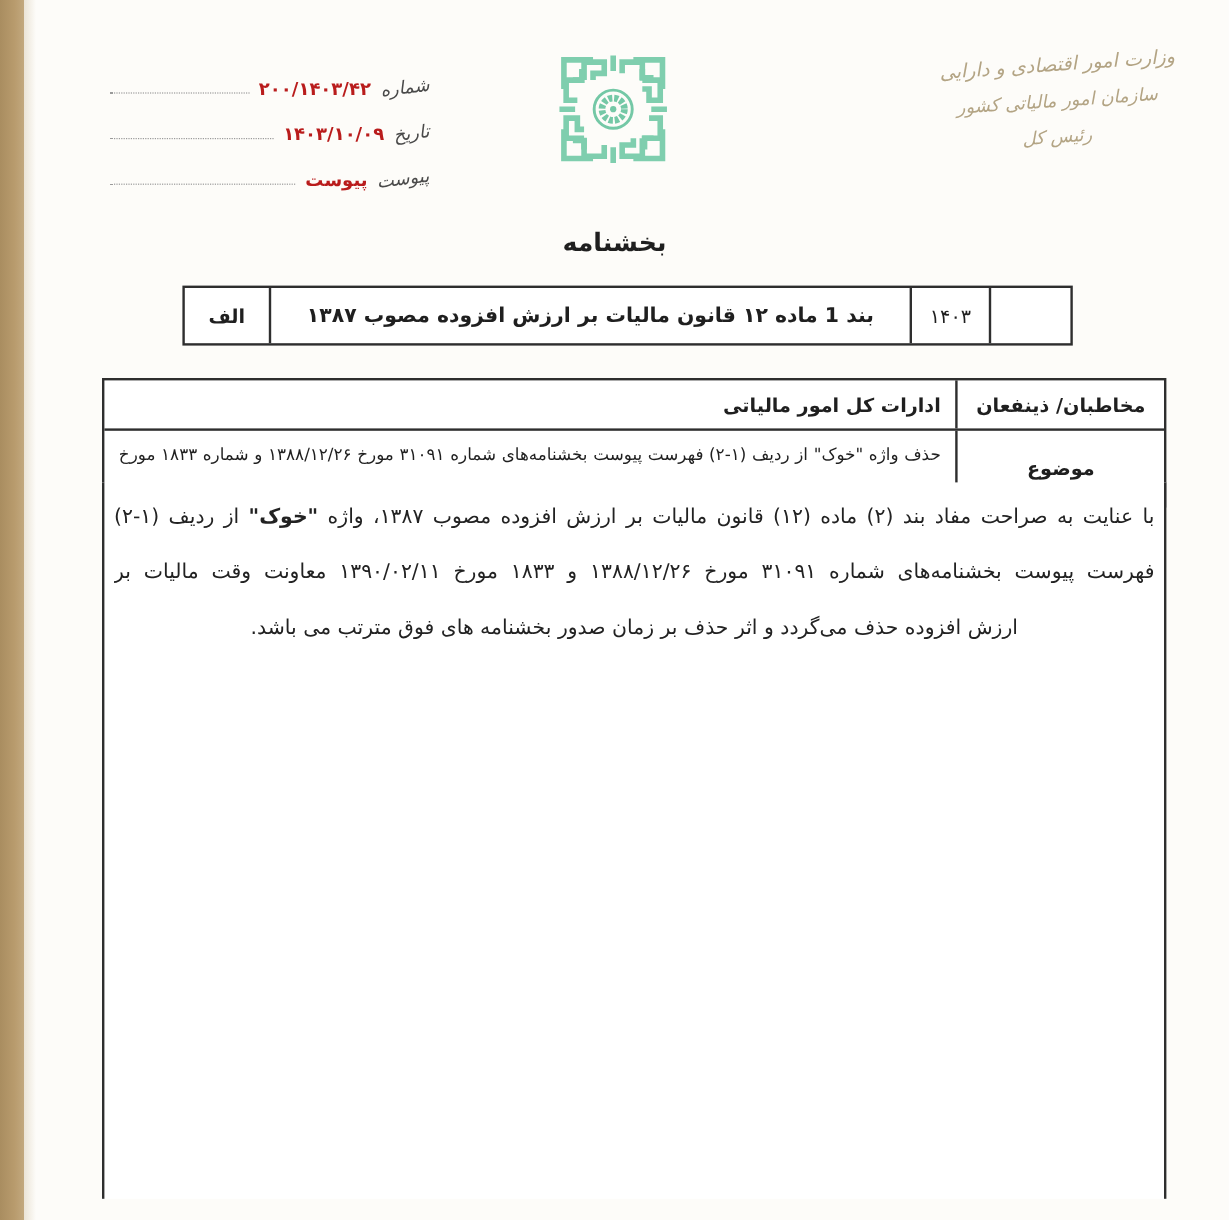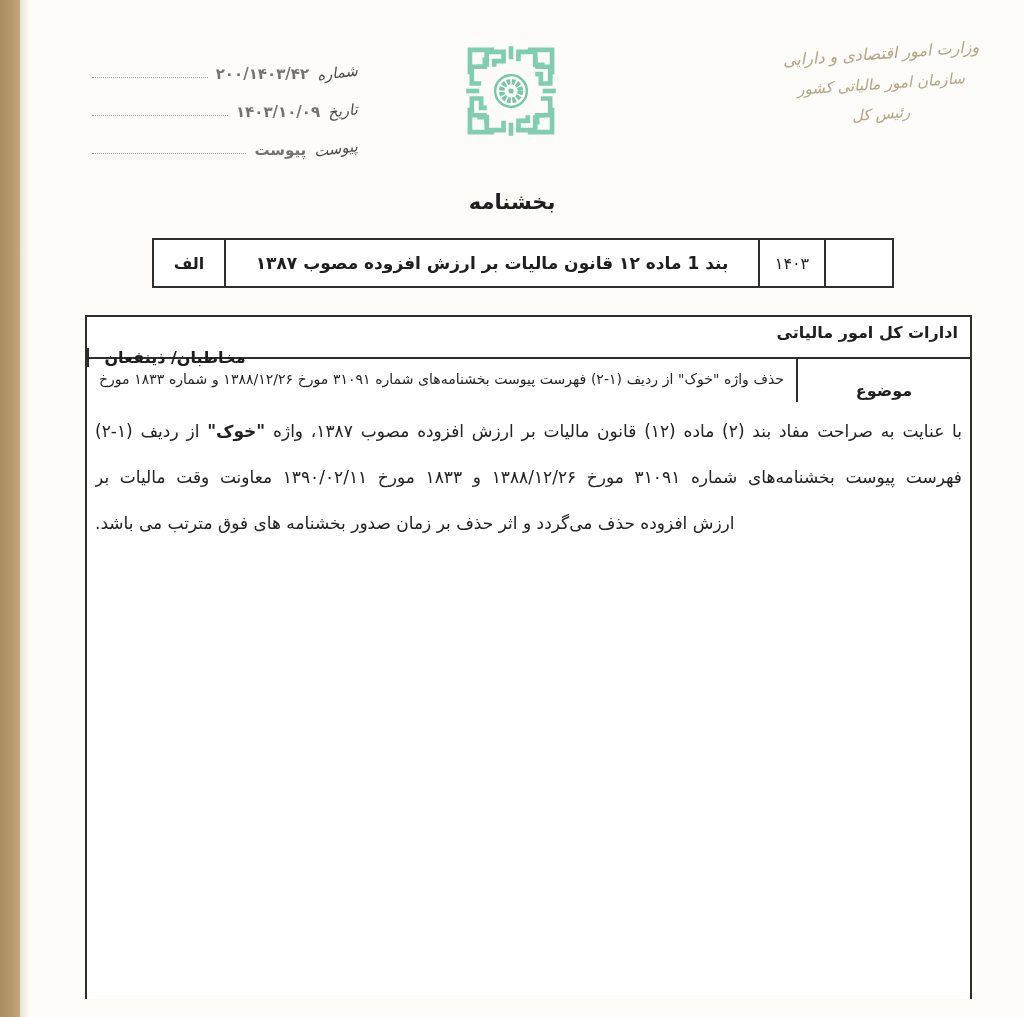--- a/index.html
+++ b/index.html
@@ -20,21 +20,21 @@
     color:#b3a484;font-style:italic;}
   .callig div{transform:rotate(-4deg);letter-spacing:1px;}
   .callig .l1{font-size:16px;margin-bottom:12px;}
   .callig .l2{font-size:15px;margin-bottom:12px;}
   .callig .l3{font-size:15px;}
 
   
   .stamps{position:absolute;left:92px;top:46px;width:266px;}
   .stamp-row{display:flex;direction:rtl;align-items:flex-end;height:38px;gap:8px;}
   .stamp-label{font-size:15px;color:#4a4a4a;transform:rotate(-7deg);font-style:italic;white-space:nowrap;padding-bottom:2px;}
-  .stamp-value{font-weight:bold;font-size:15px;color:#737373;white-space:nowrap;padding-bottom:1px;}
+  .stamp-value{font-weight:bold;font-size:15px;color:#b91c1c;white-space:nowrap;padding-bottom:1px;}
   .dotline{flex:1;border-bottom:1.5px dotted #9a9a9a;height:1px;margin-bottom:6px;min-width:20px;}
 
   
   .logo{position:absolute;left:455px;top:34px;width:112px;height:114px;}
 
   
   .doc-title{position:absolute;left:0;right:0;top:190px;text-align:center;
     font-size:21px;font-weight:bold;}
 
   
@@ -46,34 +46,34 @@
   .t1 .c-year{width:64px;border-left:2.5px solid #2e2e2e;font-size:16px;}
   .t1 .c-empty{width:66px;border-left:2.5px solid #2e2e2e;}
 
   
   .t2{position:absolute;left:85px;top:315px;width:883px;border:2.5px solid #2e2e2e;background:#fff;}
   .t2 .row{display:flex;direction:ltr;}
   .t2 .row+.row{border-top:2.5px solid #2e2e2e;}
   .t2 .content{flex:1;padding:6px 12px;}
   .t2 .head{width:172px;border-left:2.5px solid #2e2e2e;display:flex;align-items:center;justify-content:center;
     font-weight:bold;font-size:16px;}
-  .t2 .aud-row{height:40px;flex-direction:column;}
+  .t2 .aud-row{height:40px;}
   .t2 .aud-row .content{display:flex;align-items:center;justify-content:flex-start;direction:rtl;
     font-weight:bold;font-size:16px;}
   .t2 .subj-row{height:62px;}
   .t2 .subj-row .content{direction:rtl;font-size:14px;line-height:25px;padding-top:8px;}
   .subj-l1{text-align:justify;text-align-last:justify;white-space:nowrap;}
   .subj-l2{text-align:left;}
 
   
   .bodybox{position:absolute;left:85px;top:402px;width:883px;height:597px;
     border-left:2.5px solid #2e2e2e;border-right:2.5px solid #2e2e2e;background:#fff;}
   .para{direction:rtl;font-size:17px;line-height:46px;padding:6px 8px 0 8px;color:#222;}
   .para .jl{text-align:justify;text-align-last:justify;white-space:nowrap;overflow:hidden;}
-  .para .rl{text-align:left;}
+  .para .rl{text-align:center;}
   .emph{font-weight:bold;}
 </style>
 </head>
 <body>
 
 <div class="edge-strip"></div>
 <div class="edge-fade"></div>
 
 <div class="callig">
   <div class="l1">وزارت امور اقتصادی و دارایی</div>

